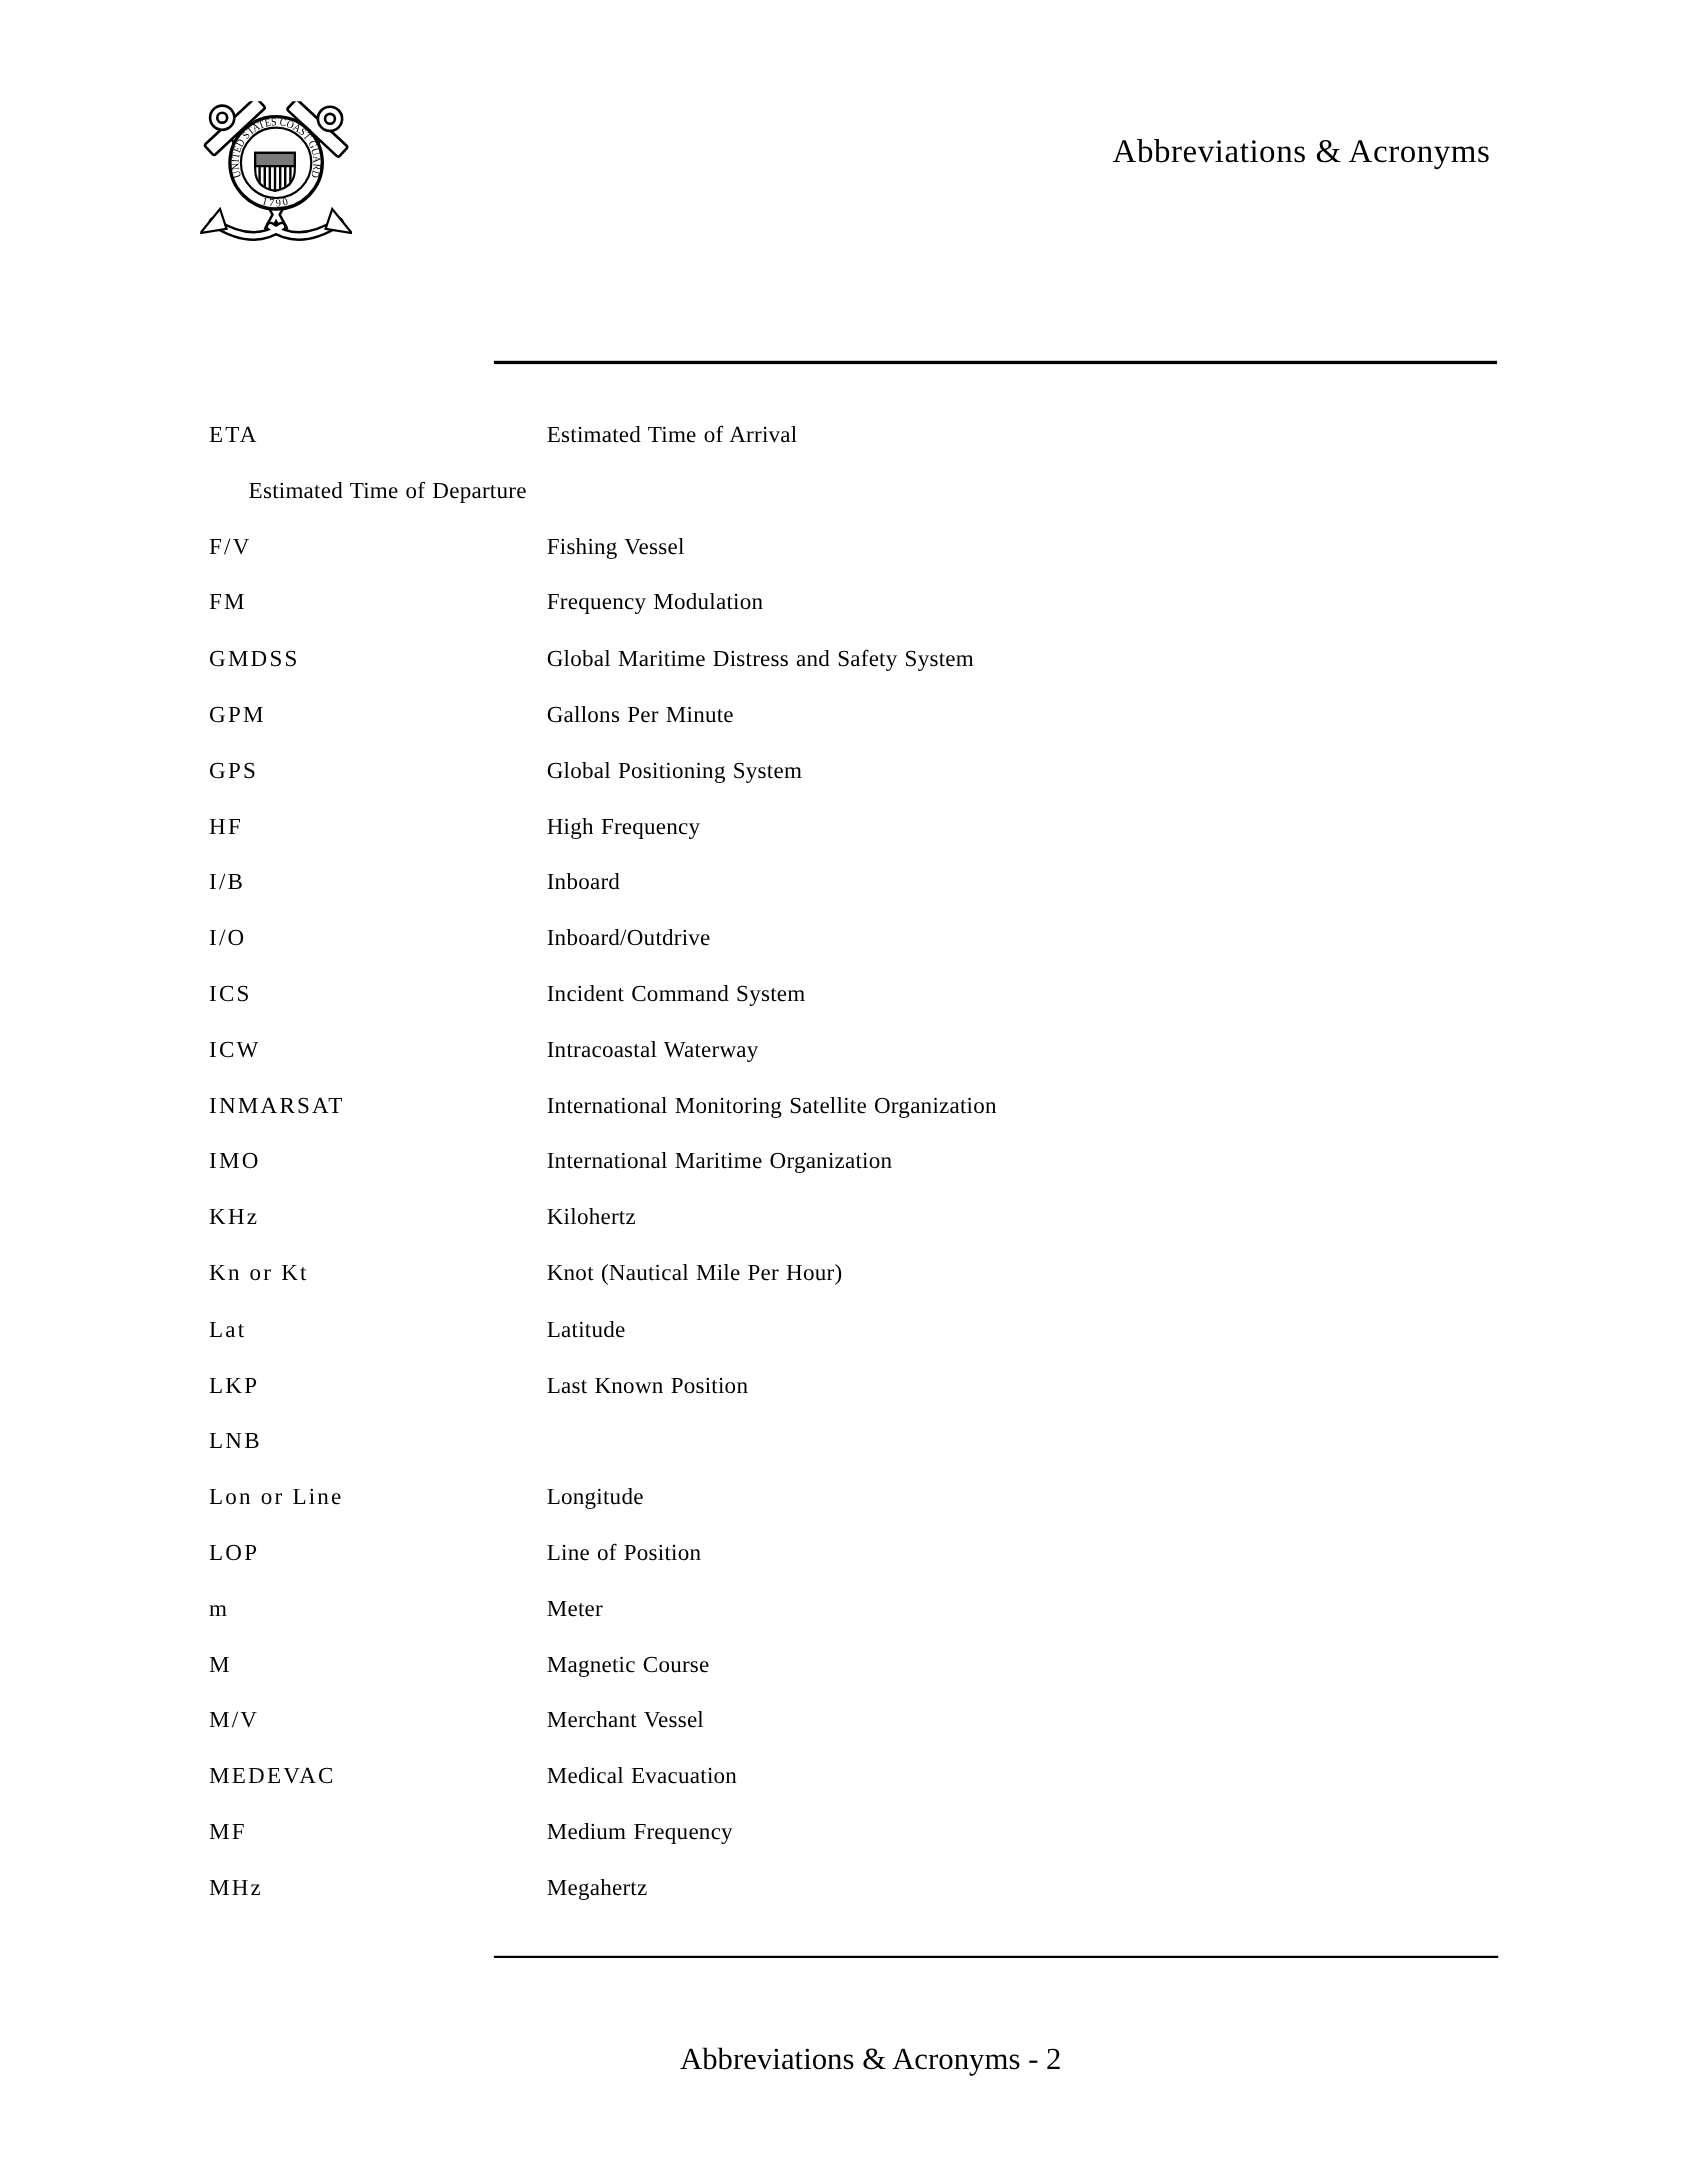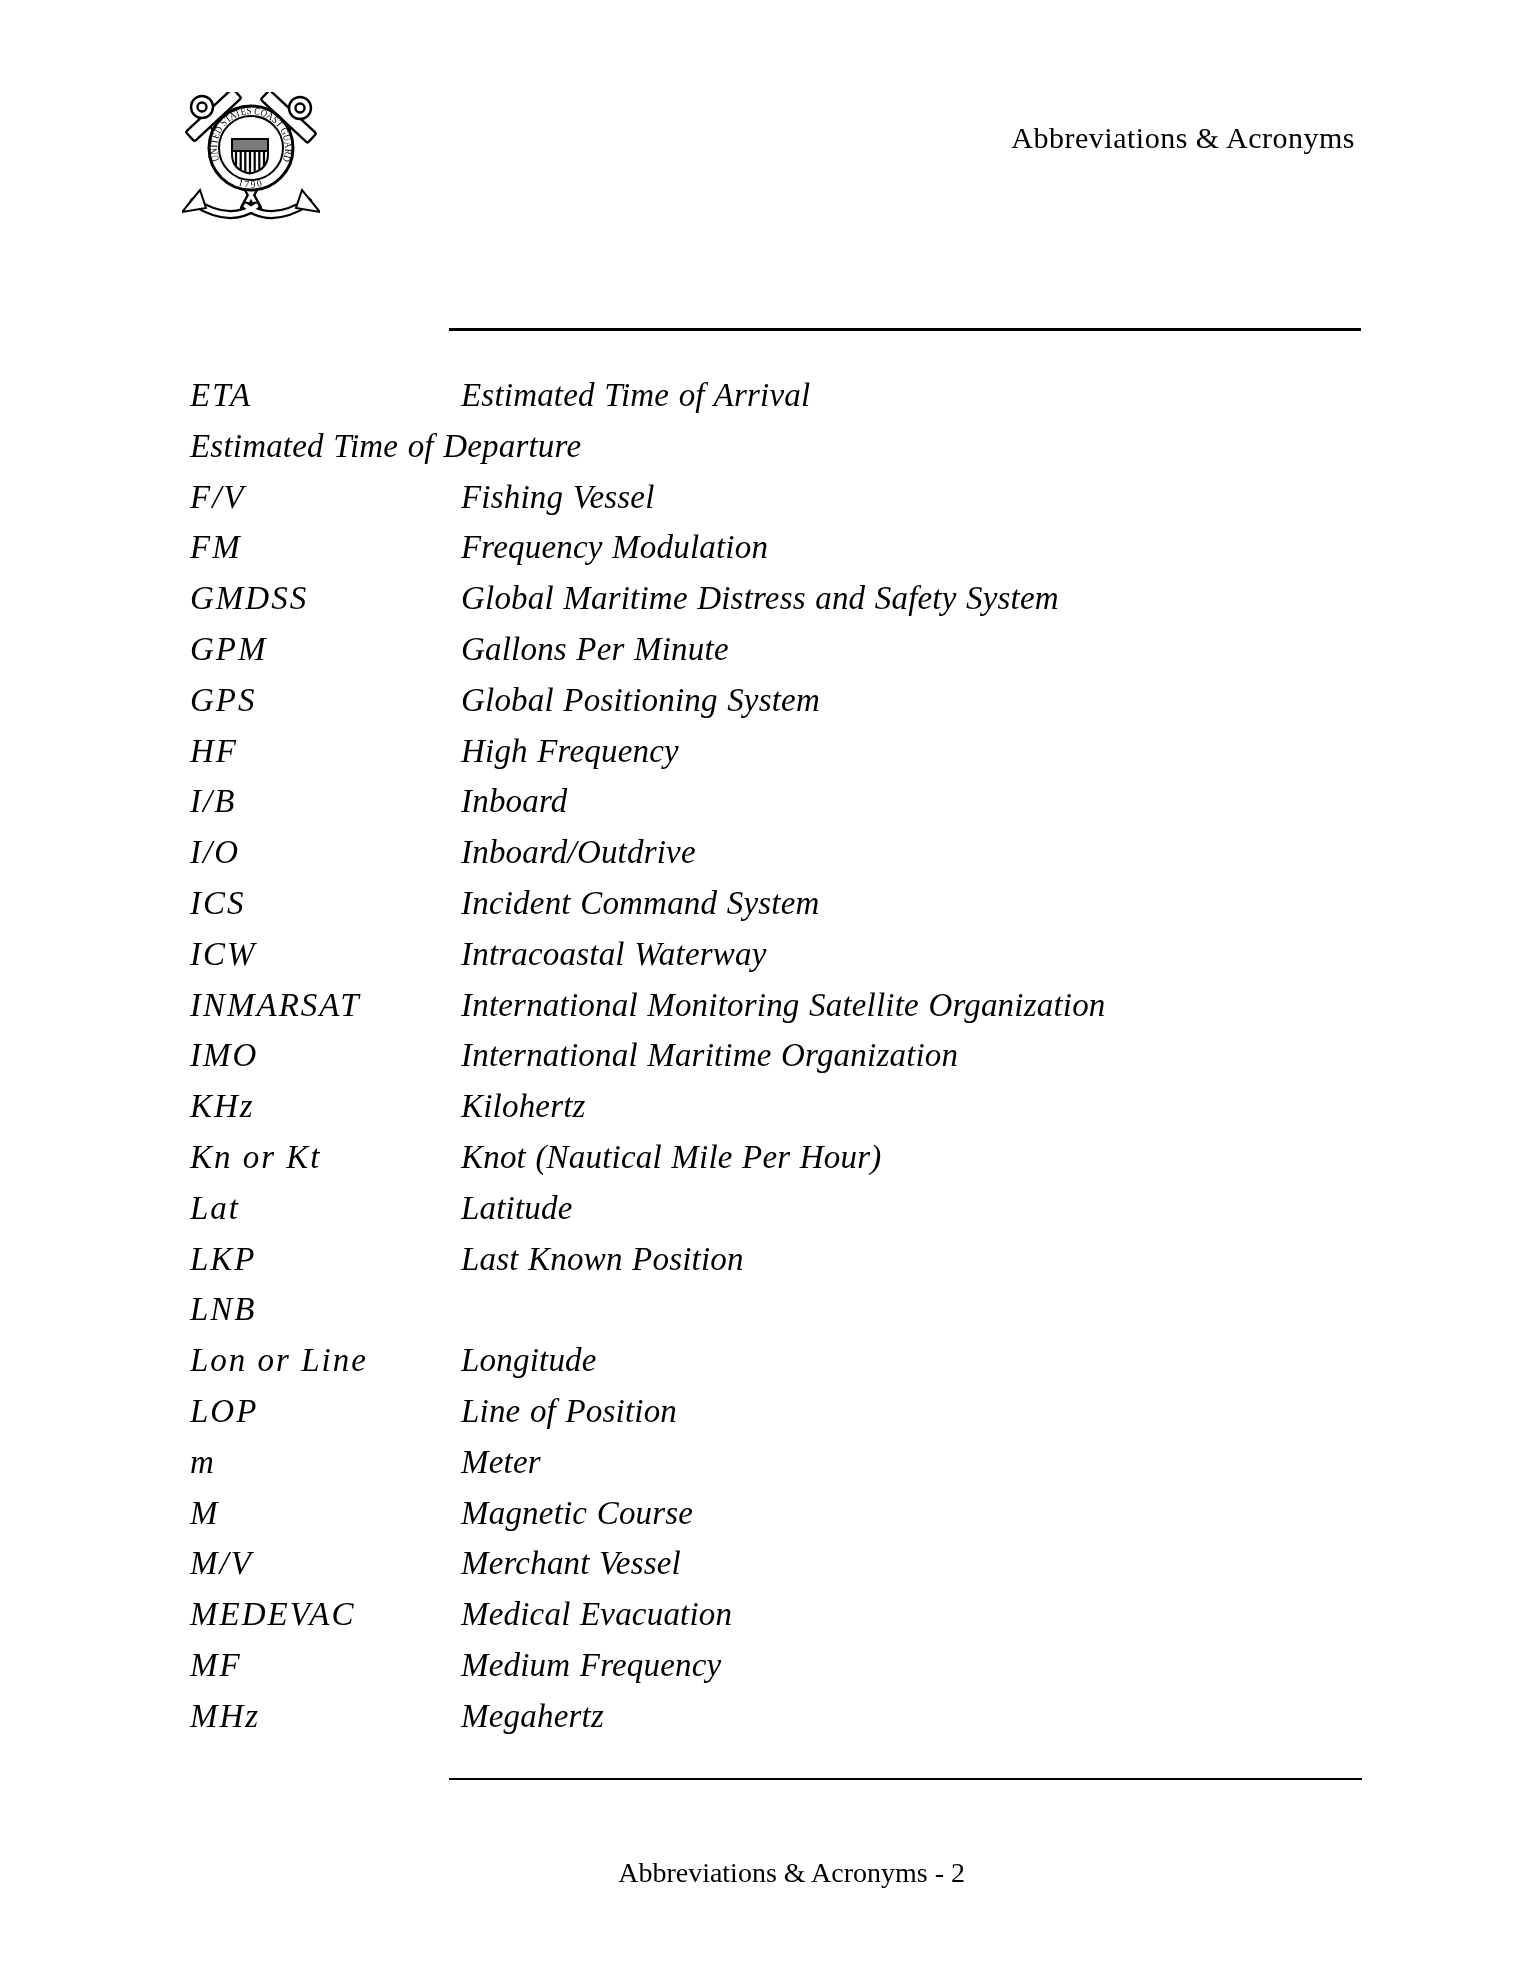--- a/index.html
+++ b/index.html
@@ -28,26 +28,25 @@
     letter-spacing: 0.5px;
     white-space: nowrap;
   }
   .rule { position: absolute; background: #000; }
   .rule-top    { left: 449px; top: 328px; width: 912px; height: 3px; }
   .rule-bottom { left: 449px; top: 1778px; width: 913px; height: 2px; }
   .abbrev-list {
     position: absolute;
     left: 190px;
     top: 370px;
-    font-size: 33px;
-    font-style: italic;
+    font-size: 21px;
   }
   .row { display: flex; height: 50.8px; line-height: 50.8px; white-space: nowrap; }
   .abbr { flex: 0 0 271px; width: 271px; letter-spacing: 2px; }
-  .def  { letter-spacing: 0.2px; word-spacing: 1px; }
+  .def  { letter-spacing: 0.2px; word-spacing: 1px; margin-left: 36px; }
   .footer {
     position: absolute;
     left: 449px;
     top: 1857px;
     width: 516px;
     text-align: right;
     font-size: 28px;
     white-space: nowrap;
   }
 </style>

